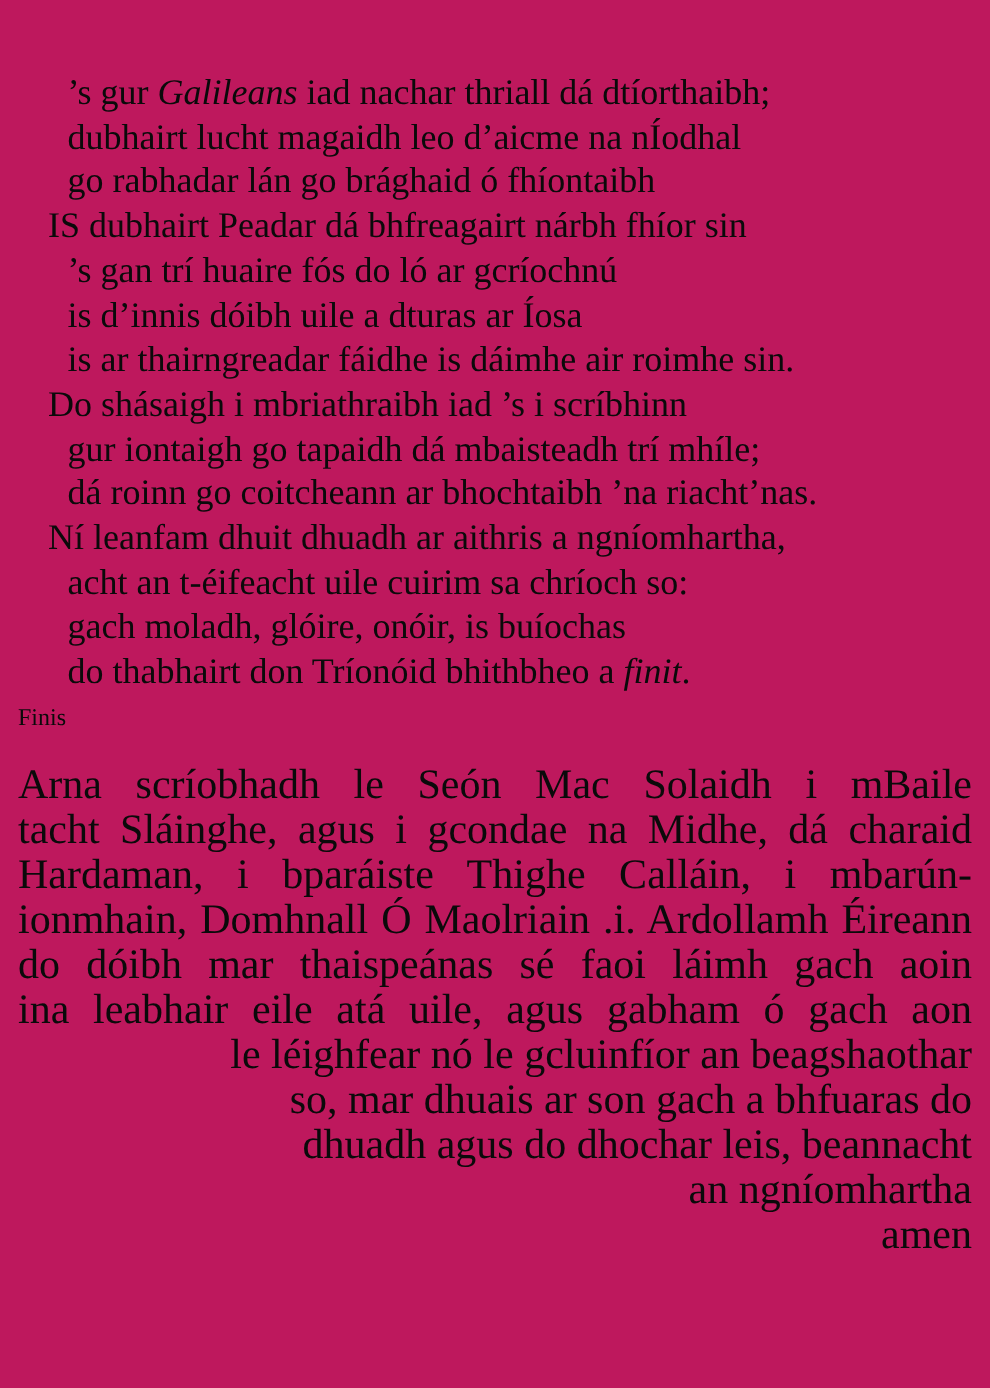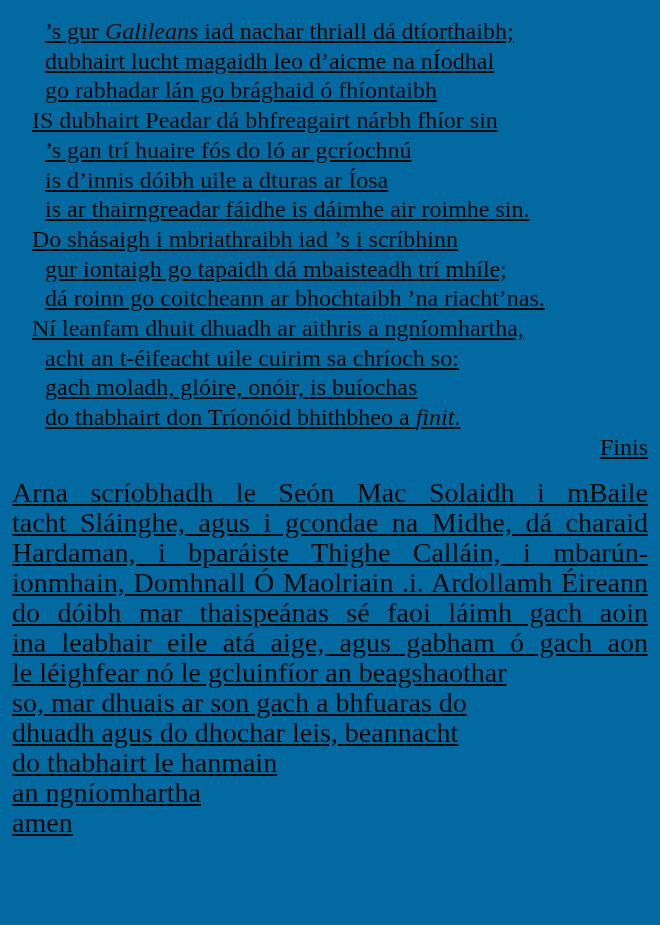--- a/index.html
+++ b/index.html
@@ -11,52 +11,51 @@
     width: 660px;
     height: 925px;
     overflow: hidden;
     color: #0a0a0a;
     font-family: "Liberation Serif", "DejaVu Serif", serif;
   }
   .page {
     box-sizing: border-box;
     width: 660px;
     height: 925px;
-    padding: 17px 12px 0 12px;
-    background: #0369a1;
-    text-decoration: underline;
+    padding: 48px 12px 0 12px;
+    background: #be185d;
   }
   
   .poem {
     font-size: 24px;
     line-height: 29.7px;
   }
   .poem-line {
     white-space: nowrap;
   }
   .poem-line.init { margin-left: 20px; }
   .poem-line.cont { margin-left: 33px; }
   .poem-line em { font-style: italic; }
   .finis {
-    font-size: 24px;
+    font-size: 16px;
     line-height: 29.7px;
-    text-align: right;
+    text-align: left;
   }
   
   .colophon {
     margin-top: 15px;
     font-size: 28px;
     line-height: 30px;
   }
   .jline {
     text-align: justify;
     text-align-last: justify;
   }
   .cline {
-    text-align: left;
+    text-align: right;
   }
 </style>
 </head>
 <body>
 
 <div class="page">
 
   <div class="poem">
     <div class="poem-line cont"><span>’s gur </span><em>Galileans</em><span> iad nachar thriall dá dtíorthaibh;</span></div>
     <div class="poem-line cont">dubhairt lucht magaidh leo d’aicme na nÍodhal</div>
@@ -74,22 +73,21 @@
     <div class="poem-line cont"><span>do thabhairt don Tríonóid bhithbheo a </span><em>finit</em><span>.</span></div>
     <div class="finis">Finis</div>
   </div>
 
   <div class="colophon">
     <div class="jline">Arna scríobhadh le Seón Mac Solaidh i mBaile</div>
     <div class="jline">tacht Sláinghe, agus i gcondae na Midhe, dá charaid</div>
     <div class="jline">Hardaman, i bparáiste Thighe Calláin, i mbarún-</div>
     <div class="jline">ionmhain, Domhnall Ó Maolriain .i. Ardollamh Éireann</div>
     <div class="jline">do dóibh mar thaispeánas sé faoi láimh gach aoin</div>
-    <div class="jline">ina leabhair eile atá aige, agus gabham ó gach aon</div>
+    <div class="jline">ina leabhair eile atá uile, agus gabham ó gach aon</div>
     <div class="cline">le léighfear nó le gcluinfíor an beagshaothar</div>
     <div class="cline">so, mar dhuais ar son gach a bhfuaras do</div>
     <div class="cline">dhuadh agus do dhochar leis, beannacht</div>
-    <div class="cline">do thabhairt le hanmain</div>
     <div class="cline">an ngníomhartha</div>
     <div class="cline">amen</div>
   </div>
 
 </div>
 
 </body></html>

